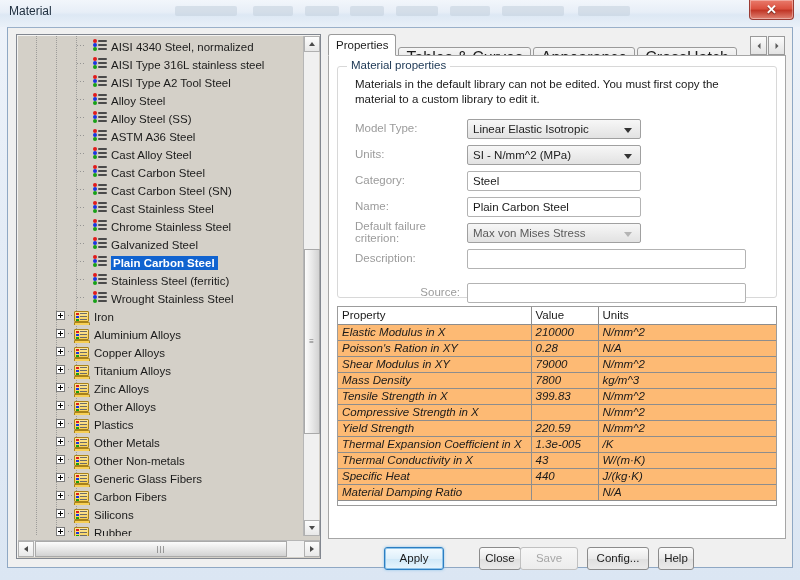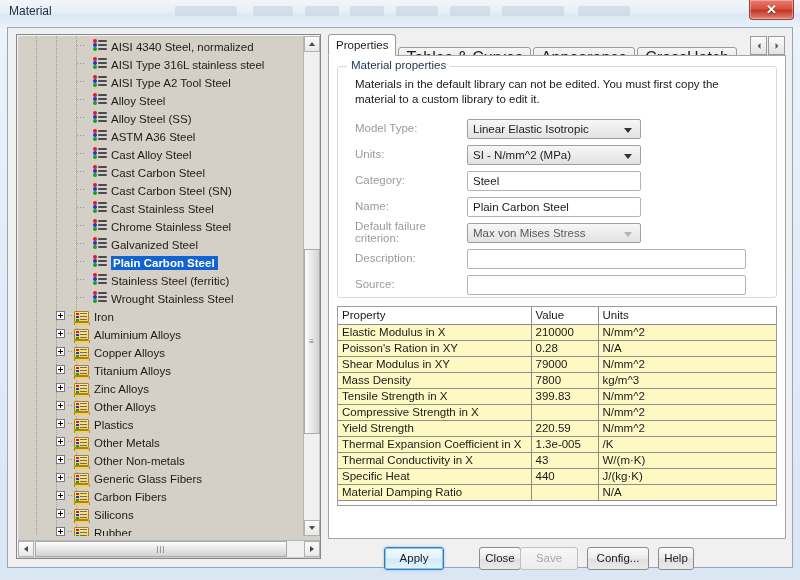--- a/index.html
+++ b/index.html
@@ -317,28 +317,29 @@
     background: #ffffff;
     border-right: 1px solid #8d8d8d;
     border-bottom: 1px solid #8d8d8d;
     text-align: left;
     font-weight: normal;
     color: #1a1a1a;
     padding: 1px 4px;
     height: 17px;
   }
   #grid td {
-    background: #fef9c3;
+    background: #fdba74;
     border-right: 1px solid #8d8d8d;
     border-bottom: 1px solid #8d8d8d;
     padding: 1px 4px;
     height: 16px;
     color: #1a1a1a;
     white-space: nowrap;
     overflow: hidden;
+    font-style: italic;
   }
   .col-prop { width: 193px; }
   .col-val  { width: 67px; }
   .col-unit { width: 189px; }
   .red  { color: #ff0000; }
   .blue { color: #1a1aff; }
   .blk  { color: #000000; }
 
   
   #buttonbar {
@@ -606,21 +607,21 @@
             <div class="flabel two-line" style="width:100px;">Default failure criterion:</div>
             <div class="combo disabled">Max von Mises Stress<span class="caret" style="border-top-color: rgb(180, 180, 180);"></span></div>
 
           </div>
 
           <div class="frow" style="top:182px;width:400px;">
             <div class="flabel">Description:</div>
             <div class="textbox wide"></div>
           </div>
 
-          <div class="frow" style="top:208px;width:400px;">
+          <div class="frow" style="top:216px;width:400px;text-align:right;">
             <div class="flabel">Source:</div>
             <div class="textbox wide"></div>
           </div>
         </div>
 
         <div id="grid">
           <table>
             <thead>
               <tr>
                 <th class="col-prop">Property</th>

